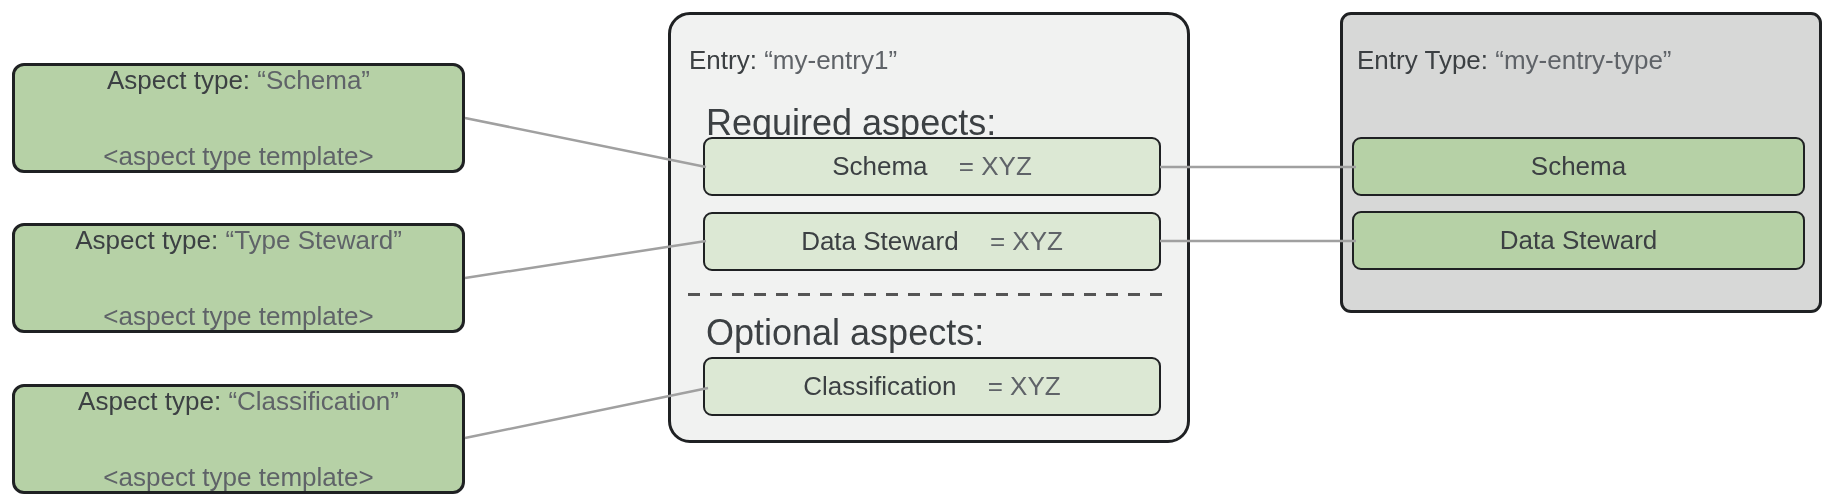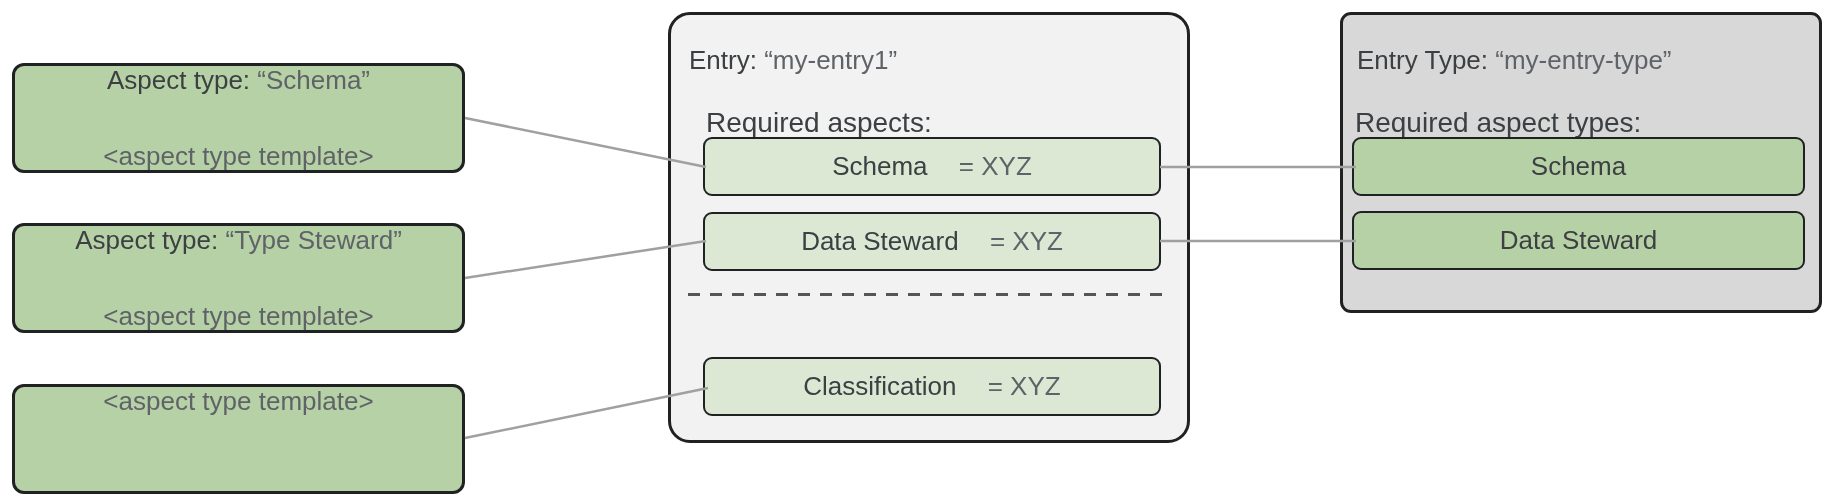--- a/index.html
+++ b/index.html
@@ -37,21 +37,21 @@
   .card3{top:384px;}
 
   
   .entry-panel{
     position:absolute;left:668px;top:12px;width:516px;height:425px;z-index:1;
     background:var(--panel_light,#f1f2f1);
     border:3px solid var(--border_dark,#1f2123);
     border-radius:22px;
   }
   .panel-title{position:absolute;left:18px;top:30px;font-size:26px;line-height:30px;white-space:nowrap;}
-  .section-heading{position:absolute;font-size:28px;line-height:30px;color:var(--text_dark,#3c4043);white-space:nowrap;}
+  .section-heading{position:absolute;font-size:36px;line-height:30px;color:var(--text_dark,#3c4043);white-space:nowrap;}
   .entry-panel .heading-required{left:35px;top:93px;}
   .entry-panel .heading-optional{left:35px;top:303px;}
 
   .chip{
     position:absolute;height:55px;z-index:3;
     border:2.5px solid var(--border_dark,#1f2123);
     border-radius:9px;
     display:flex;align-items:center;justify-content:center;
     font-size:26px;white-space:nowrap;gap:12px;
   }
@@ -98,44 +98,45 @@
     <div class="row"><span class="b">Aspect type:</span> <span class="muted">“Schema”</span></div>
     <div class="row muted">&lt;aspect type template&gt;</div>
   </div>
 
   <div class="aspect-card card2">
     <div class="row"><span class="b">Aspect type:</span> <span class="muted">“Type Steward”</span></div>
     <div class="row muted">&lt;aspect type template&gt;</div>
   </div>
 
   <div class="aspect-card card3">
+    <div class="row"><span class="b">Aspect type:</span> <span class="muted">“Classification”</span></div>
     <div class="row muted">&lt;aspect type template&gt;</div>
   </div>
 
   <div class="entry-panel">
     <div class="panel-title"><span class="b">Entry:</span> <span class="muted">“my-entry1”</span></div>
     <div class="section-heading heading-required">Required aspects:</div>
 
     <div class="chip chip-light chip-schema">
       <span class="b">Schema</span>&nbsp;<span class="muted">= XYZ</span>
     </div>
     <div class="chip chip-light chip-steward">
       <span class="b">Data Steward</span>&nbsp;<span class="muted">= XYZ</span>
     </div>
 
     <div class="dashed-divider"></div>
+    <div class="section-heading heading-optional">Optional aspects:</div>
 
     <div class="chip chip-light chip-classification">
       <span class="b">Classification</span>&nbsp;<span class="muted">= XYZ</span>
     </div>
   </div>
 
   <div class="entry-type-panel">
     <div class="panel-title"><span class="b">Entry Type:</span> <span class="muted">“my-entry-type”</span></div>
-    <div class="section-heading heading-required">Required aspect types:</div>
 
     <div class="chip chip-dark type-chip-schema">
       <span class="b">Schema</span>
     </div>
     <div class="chip chip-dark type-chip-steward">
       <span class="b">Data Steward</span>
     </div>
   </div>
 
 </div>

